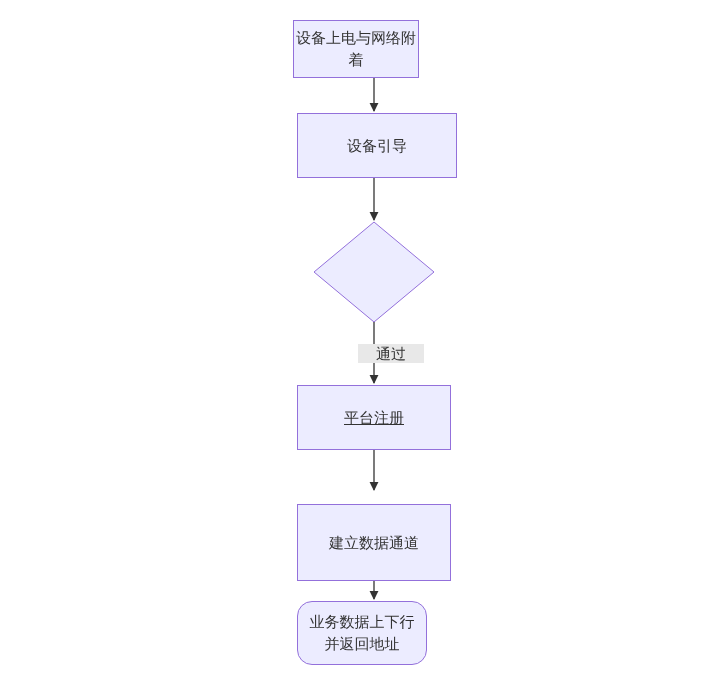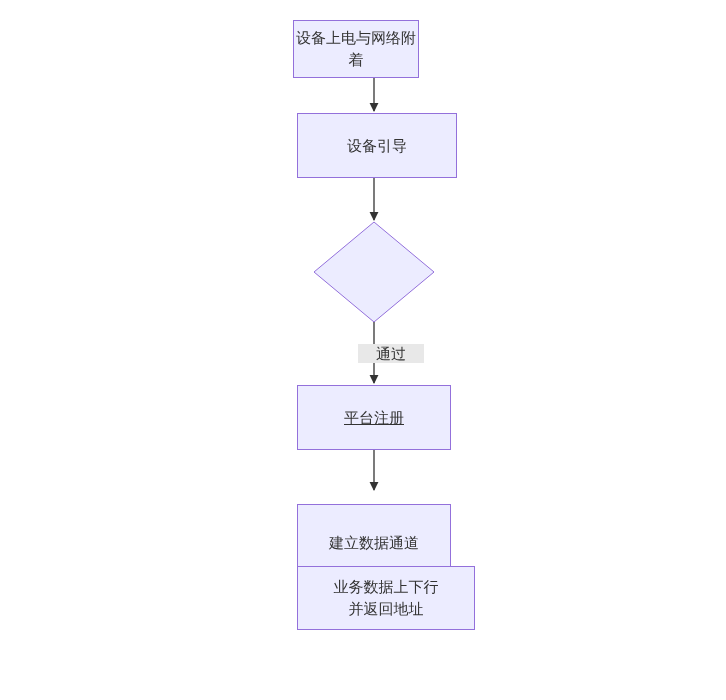--- a/index.html
+++ b/index.html
@@ -102,18 +102,18 @@
   <div class="edge-label" style="left:358px; top:344px;">通过</div>
 
   <div class="node" style="left:297px; top:385px; width:154px; height:65px;text-decoration:underline;">
     <div>平台注册</div>
   </div>
 
   <div class="node" style="left:297px; top:492px; width:154px; height:77px;margin-top:12px;">
     <div>建立数据通道</div>
   </div>
 
-  <div class="node" style="left:297px; top:566px; width:178px; height:64px;">
+  <div class="node" style="left:297px; top:601px; width:130px; height:64px;border-radius:15px;">
     <div>业务数据上下行</div>
     <div>并返回地址</div>
   </div>
 
 </div>
 
 </body></html>

